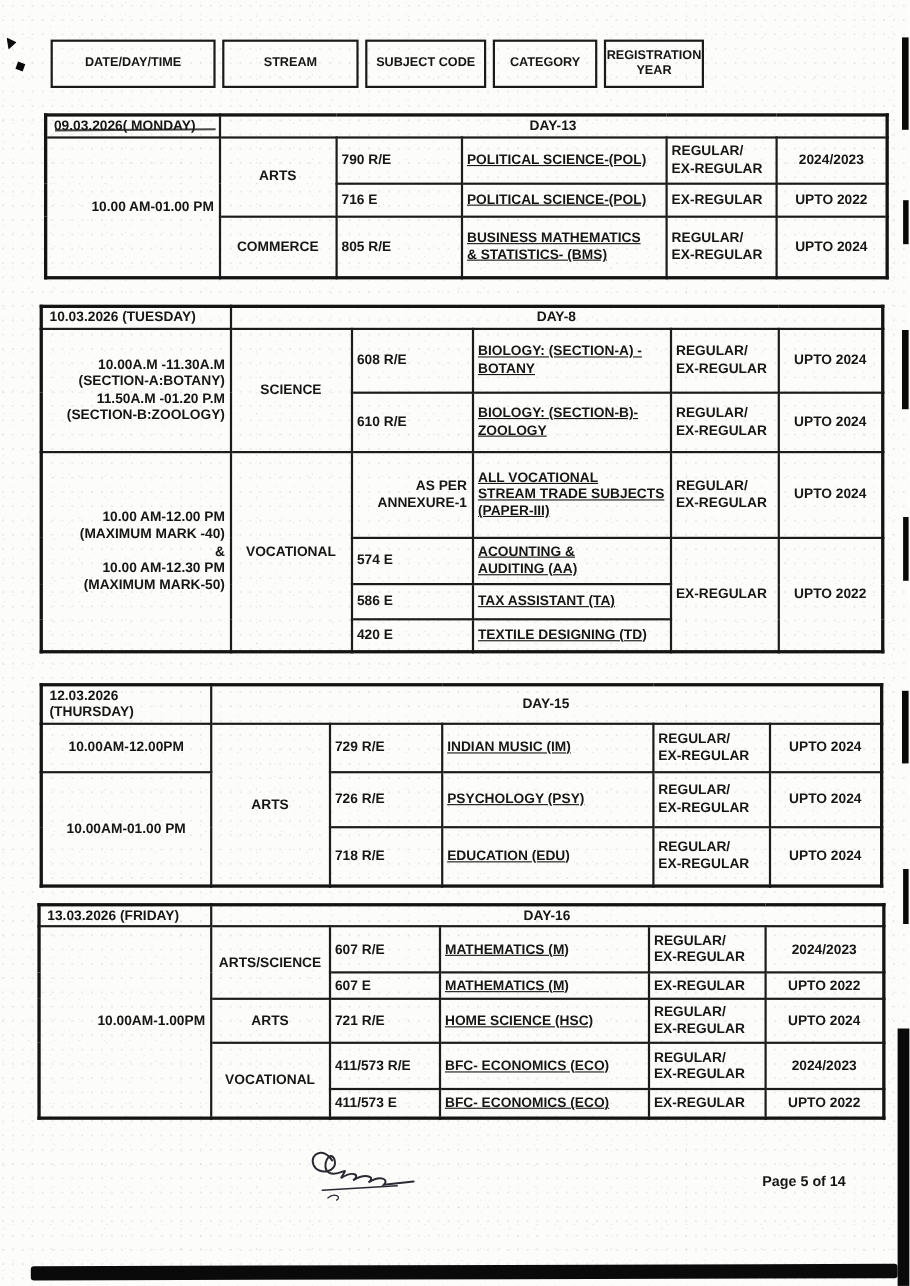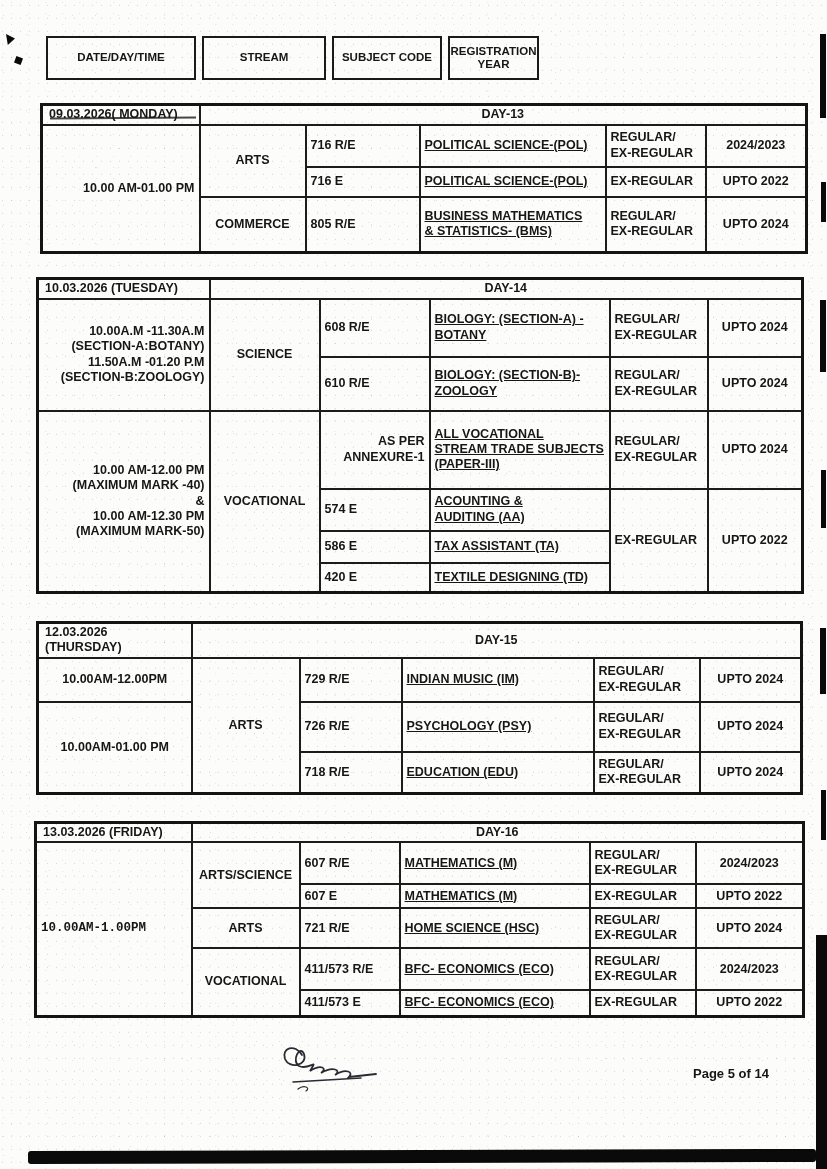--- a/index.html
+++ b/index.html
@@ -53,41 +53,42 @@
 </style>
 </head>
 <body>
 
 <div class="page">
 
   <div class="colhead">
     <div class="hcell w1">DATE/DAY/TIME</div>
     <div class="hcell w2">STREAM</div>
     <div class="hcell w3">SUBJECT CODE</div>
+    <div class="hcell w5">CATEGORY</div>
     <div class="hcell w6">REGISTRATION YEAR</div>
   </div>
 
   <table class="daytable" style="left:40px; top:103px; width:765px;">
     <colgroup>
       <col style="width:158px">
         <col style="width:106px">
         <col style="width:114px">
       <col style="width:186px">
         <col style="width:100px">
         <col style="width:101px">
     </colgroup>
     <tbody>
         <tr class="dayhead" style="height:20px">
       <td class="date-cell">09.03.2026( MONDAY)</td>
       <td class="day-cell" colspan="5">DAY-13</td>
     </tr>
     <tr style="height:42px">
       <td class="time" rowspan="3">10.00 AM-01.00 PM</td>
       <td class="stream" rowspan="2">ARTS</td>
-      <td class="code">716 R/E</td>
+      <td class="code">790 R/E</td>
       <td class="subj">POLITICAL SCIENCE-(POL)</td>
       <td class="cat">REGULAR/
 EX-REGULAR</td>
       <td class="year">2024/2023</td>
     </tr>
     <tr style="height:30px">
       <td class="code">716 E</td>
       <td class="subj">POLITICAL SCIENCE-(POL)</td>
       <td class="cat">EX-REGULAR</td>
       <td class="year">UPTO 2022</td>
@@ -109,21 +110,21 @@
       <col style="width:172px">
         <col style="width:110px">
         <col style="width:110px">
       <col style="width:180px">
         <col style="width:98px">
         <col style="width:95px">
     </colgroup>
     <tbody>
         <tr class="dayhead" style="height:20px">
       <td class="date-cell">10.03.2026 (TUESDAY)</td>
-      <td class="day-cell" colspan="5">DAY-14</td>
+      <td class="day-cell" colspan="5">DAY-8</td>
     </tr>
     <tr style="height:58px">
       <td class="time" rowspan="2">10.00A.M -11.30A.M
 (SECTION-A:BOTANY)
 11.50A.M -01.20 P.M
 (SECTION-B:ZOOLOGY)</td>
       <td class="stream" rowspan="2">SCIENCE</td>
       <td class="code">608 R/E</td>
       <td class="subj">BIOLOGY: (SECTION-A) -
 BOTANY</td>
@@ -197,21 +198,21 @@
       <td class="year">UPTO 2024</td>
     </tr>
     <tr style="height:50px">
       <td class="time" rowspan="2" style="text-align:center; padding-left:4px;">10.00AM-01.00 PM</td>
       <td class="code">726 R/E</td>
       <td class="subj">PSYCHOLOGY (PSY)</td>
       <td class="cat">REGULAR/
 EX-REGULAR</td>
       <td class="year">UPTO 2024</td>
     </tr>
-    <tr style="height:42px">
+    <tr style="height:54px">
       <td class="code">718 R/E</td>
       <td class="subj">EDUCATION (EDU)</td>
       <td class="cat">REGULAR/
 EX-REGULAR</td>
       <td class="year">UPTO 2024</td>
     </tr>
   </tbody>
     </table>
 
   <table class="daytable" style="left:34px; top:821px; width:768px;">
@@ -222,21 +223,21 @@
       <col style="width:190px">
         <col style="width:106px">
         <col style="width:108px">
     </colgroup>
     <tbody>
         <tr class="dayhead" style="height:18px">
       <td class="date-cell">13.03.2026 (FRIDAY)</td>
       <td class="day-cell" colspan="5">DAY-16</td>
     </tr>
     <tr style="height:42px">
-      <td class="time" rowspan="5" style="text-align:left; padding-left:4px;font-family:Liberation Mono, monospace;">10.00AM-1.00PM</td>
+      <td class="time" rowspan="5" style="text-align:right; padding-left:4px;">10.00AM-1.00PM</td>
       <td class="stream" rowspan="2">ARTS/SCIENCE</td>
       <td class="code">607 R/E</td>
       <td class="subj">MATHEMATICS (M)</td>
       <td class="cat">REGULAR/
 EX-REGULAR</td>
       <td class="year">2024/2023</td>
     </tr>
     <tr style="height:24px">
       <td class="code">607 E</td>
       <td class="subj">MATHEMATICS (M)</td>

